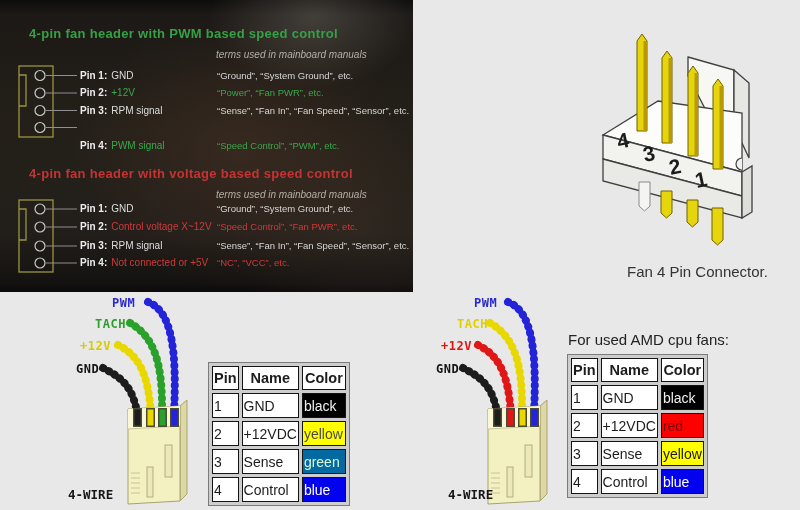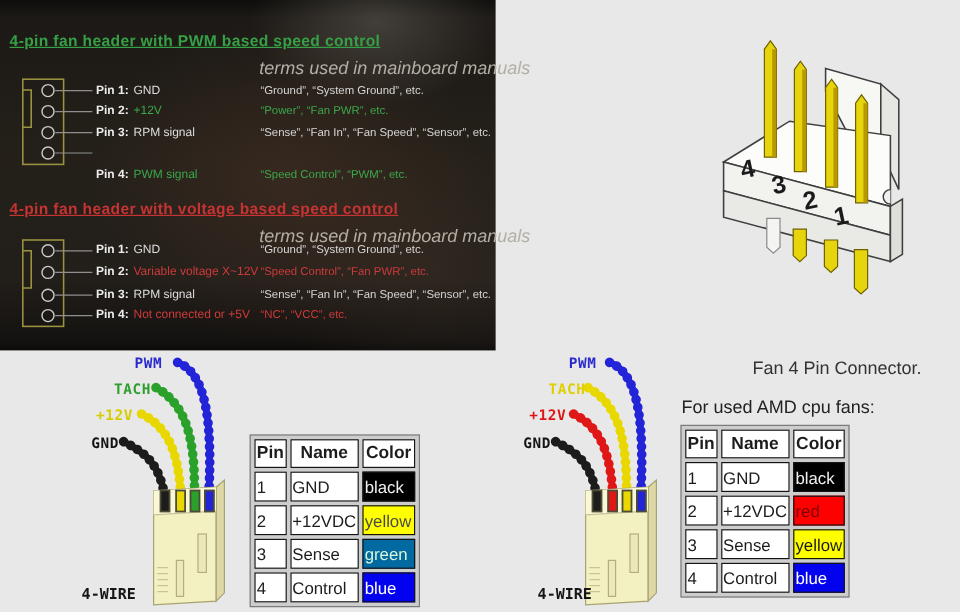--- a/index.html
+++ b/index.html
@@ -6,33 +6,33 @@
   #stage{position:relative;width:800px;height:510px;background:#e8e8e8;overflow:hidden;
          font-family:"Liberation Sans",sans-serif;}
 
   
   #dark-panel{position:absolute;left:0;top:0;width:413px;height:292px;background-color:#1e1b18;
     background:
       radial-gradient(150px 100px at 76% 6%, rgba(128,122,112,.38), rgba(128,122,112,0) 70%),
       radial-gradient(230px 190px at 58% 52%, rgba(100,62,45,.30), rgba(100,62,45,0) 72%),
       radial-gradient(180px 150px at 88% 78%, rgba(85,65,50,.24), rgba(85,65,50,0) 75%),
       linear-gradient(180deg,#0e0d0b 0%,#1c1916 5%,#242019 45%,#221e1a 80%,#141210 97%,#0c0b0a 100%);}
-  .sec-title{position:absolute;left:8px;font-size:13px;font-weight:bold;letter-spacing:.3px;white-space:nowrap;text-decoration:underline;}
-  .sec-note{position:absolute;left:216px;font-size:15px;font-style:italic;color:#b3afa5;white-space:nowrap;}
+  .sec-title{position:absolute;left:29px;font-size:13px;font-weight:bold;letter-spacing:.3px;white-space:nowrap;}
+  .sec-note{position:absolute;left:216px;font-size:10px;font-style:italic;color:#b3afa5;white-space:nowrap;}
   .hrow{position:absolute;left:80px;width:332px;height:14px;line-height:14px;font-size:10px;white-space:nowrap;}
   .plabel{font-weight:bold;color:#ededed;margin-right:4px;text-align:right;}
   .pterms{position:absolute;left:137px;top:0;font-size:9.5px;}
 
   
   .wlabel{position:absolute;font-family:"DejaVu Sans Mono",monospace;font-weight:bold;
           font-size:12px;letter-spacing:.5px;white-space:nowrap;}
   .fourwire{position:absolute;font-family:"DejaVu Sans Mono",monospace;font-weight:bold;
             font-size:12.5px;color:#161616;white-space:nowrap;}
   .amd-caption{position:absolute;left:568px;top:331px;font-size:15px;color:#222;white-space:nowrap;}
-  .conn3d-caption{position:absolute;left:627px;top:263px;font-size:15px;color:#333;white-space:nowrap;margin-top:36px;}
+  .conn3d-caption{position:absolute;left:627px;top:263px;font-size:15px;color:#333;white-space:nowrap;}
 
   
   table.pintable{position:absolute;border-collapse:separate;border-spacing:3px;
                  background:#cdcdcd;border:1px solid #7b7b7b;}
   table.pintable th,table.pintable td{background:#fff;border:1px solid #141414;
       font-family:"Liberation Sans",sans-serif;color:#1c1c1c;padding:2px 1px;vertical-align:middle;}
   table.pintable th{font-size:14.5px;font-weight:bold;text-align:center;height:18px;}
   table.pintable td{font-size:14px;text-align:left;height:19px;}
   #table-left{left:208px;top:362px;}
   #table-right{left:567px;top:354px;}
@@ -102,21 +102,21 @@
         <line x1="32" y1="48" x2="63" y2="48"></line>
           <line x1="32" y1="65" x2="63" y2="65"></line>
       </g>
     </svg>
 
     <div class="hrow" style="top:202px">
       <span class="plabel">Pin 1:</span><span style="color: rgb(222, 222, 222);">GND</span>
       <span class="pterms" style="color: rgb(214, 214, 214);">“Ground”, “System Ground”, etc.</span>
     </div>
     <div class="hrow" style="top:220px">
-      <span class="plabel">Pin 2:</span><span style="color: rgb(204, 59, 59);">Variable voltage X~12V</span>
+      <span class="plabel">Pin 2:</span><span style="color: rgb(204, 59, 59);">Control voltage X~12V</span>
       <span class="pterms" style="color: rgb(204, 59, 59); text-align: right;">“Speed Control”, “Fan PWR”, etc.</span>
     </div>
     <div class="hrow" style="top:239px">
       <span class="plabel">Pin 3:</span><span style="color: rgb(222, 222, 222);">RPM signal</span>
       <span class="pterms" style="color: rgb(214, 214, 214);">“Sense”, “Fan In”, “Fan Speed”, “Sensor”, etc.</span>
     </div>
     <div class="hrow" style="top:256px">
       <span class="plabel">Pin 4:</span><span style="color: rgb(204, 59, 59);">Not connected or +5V</span>
       <span class="pterms" style="color: rgb(204, 59, 59);">“NC”, “VCC”, etc.</span>
     </div>

